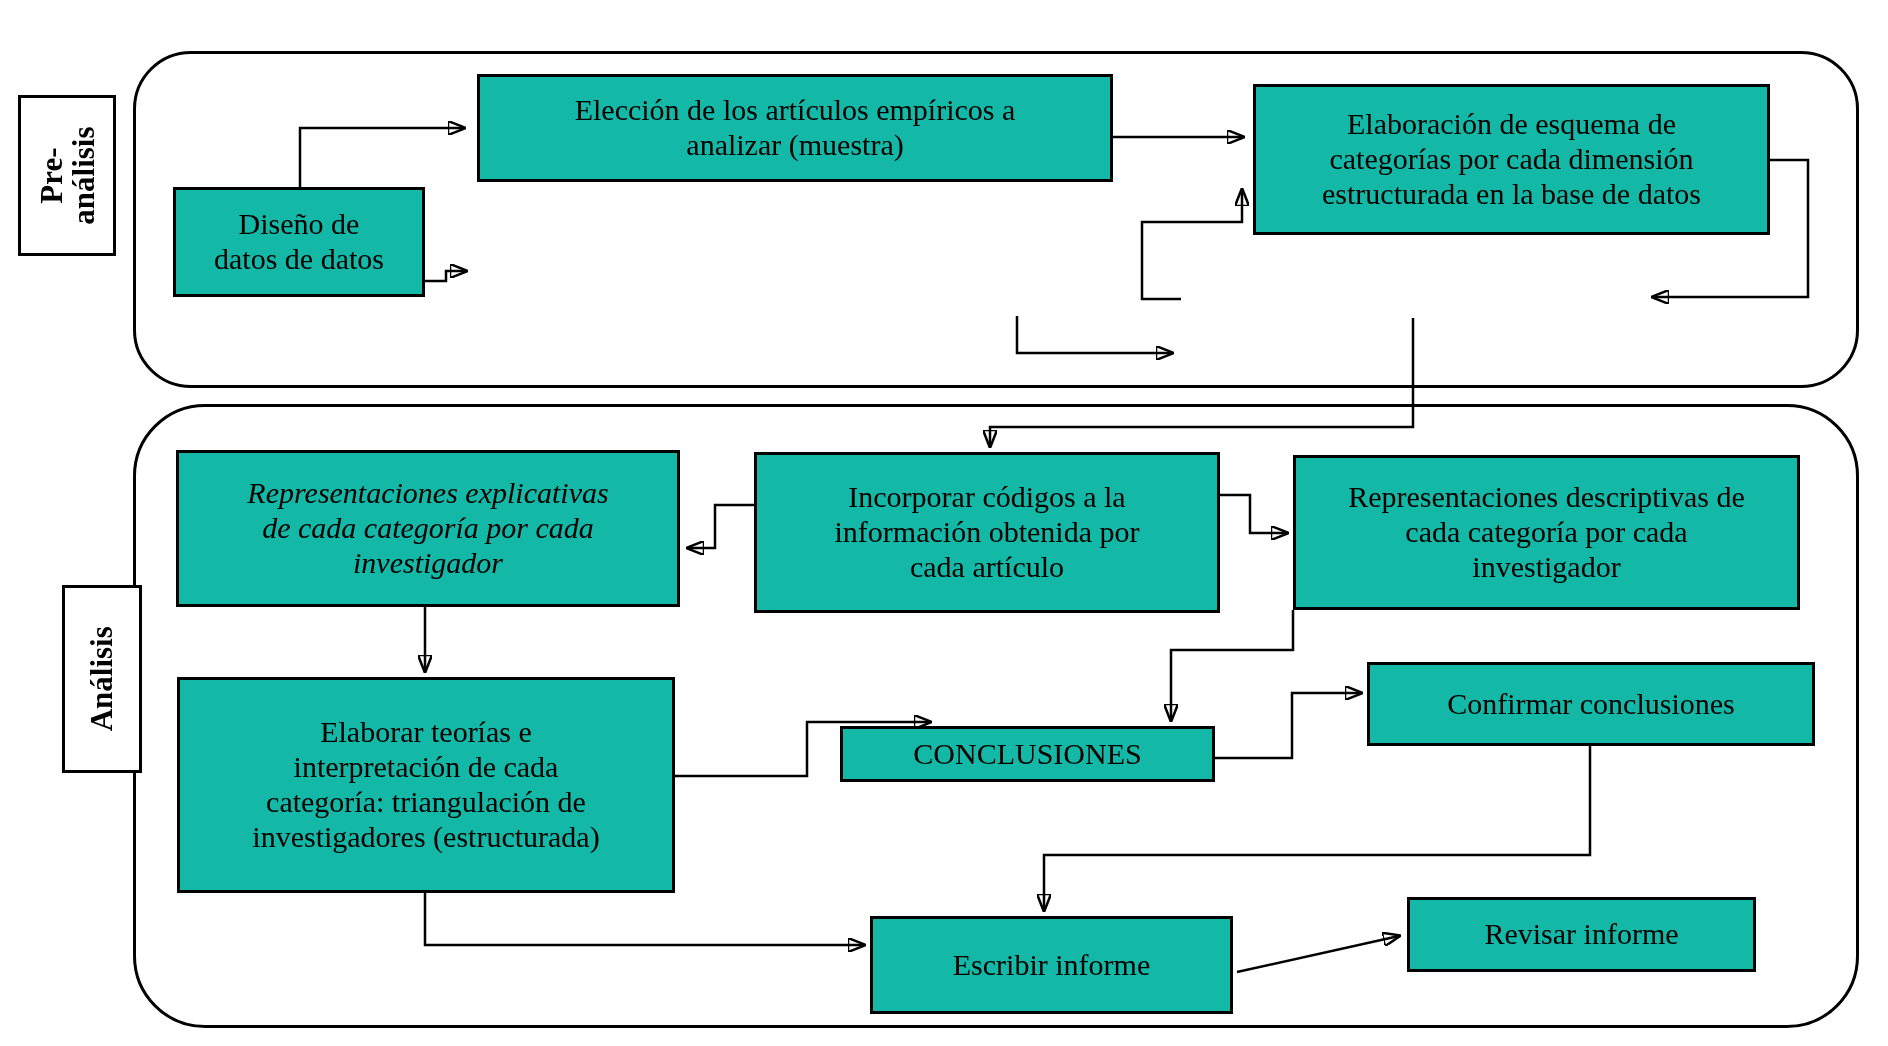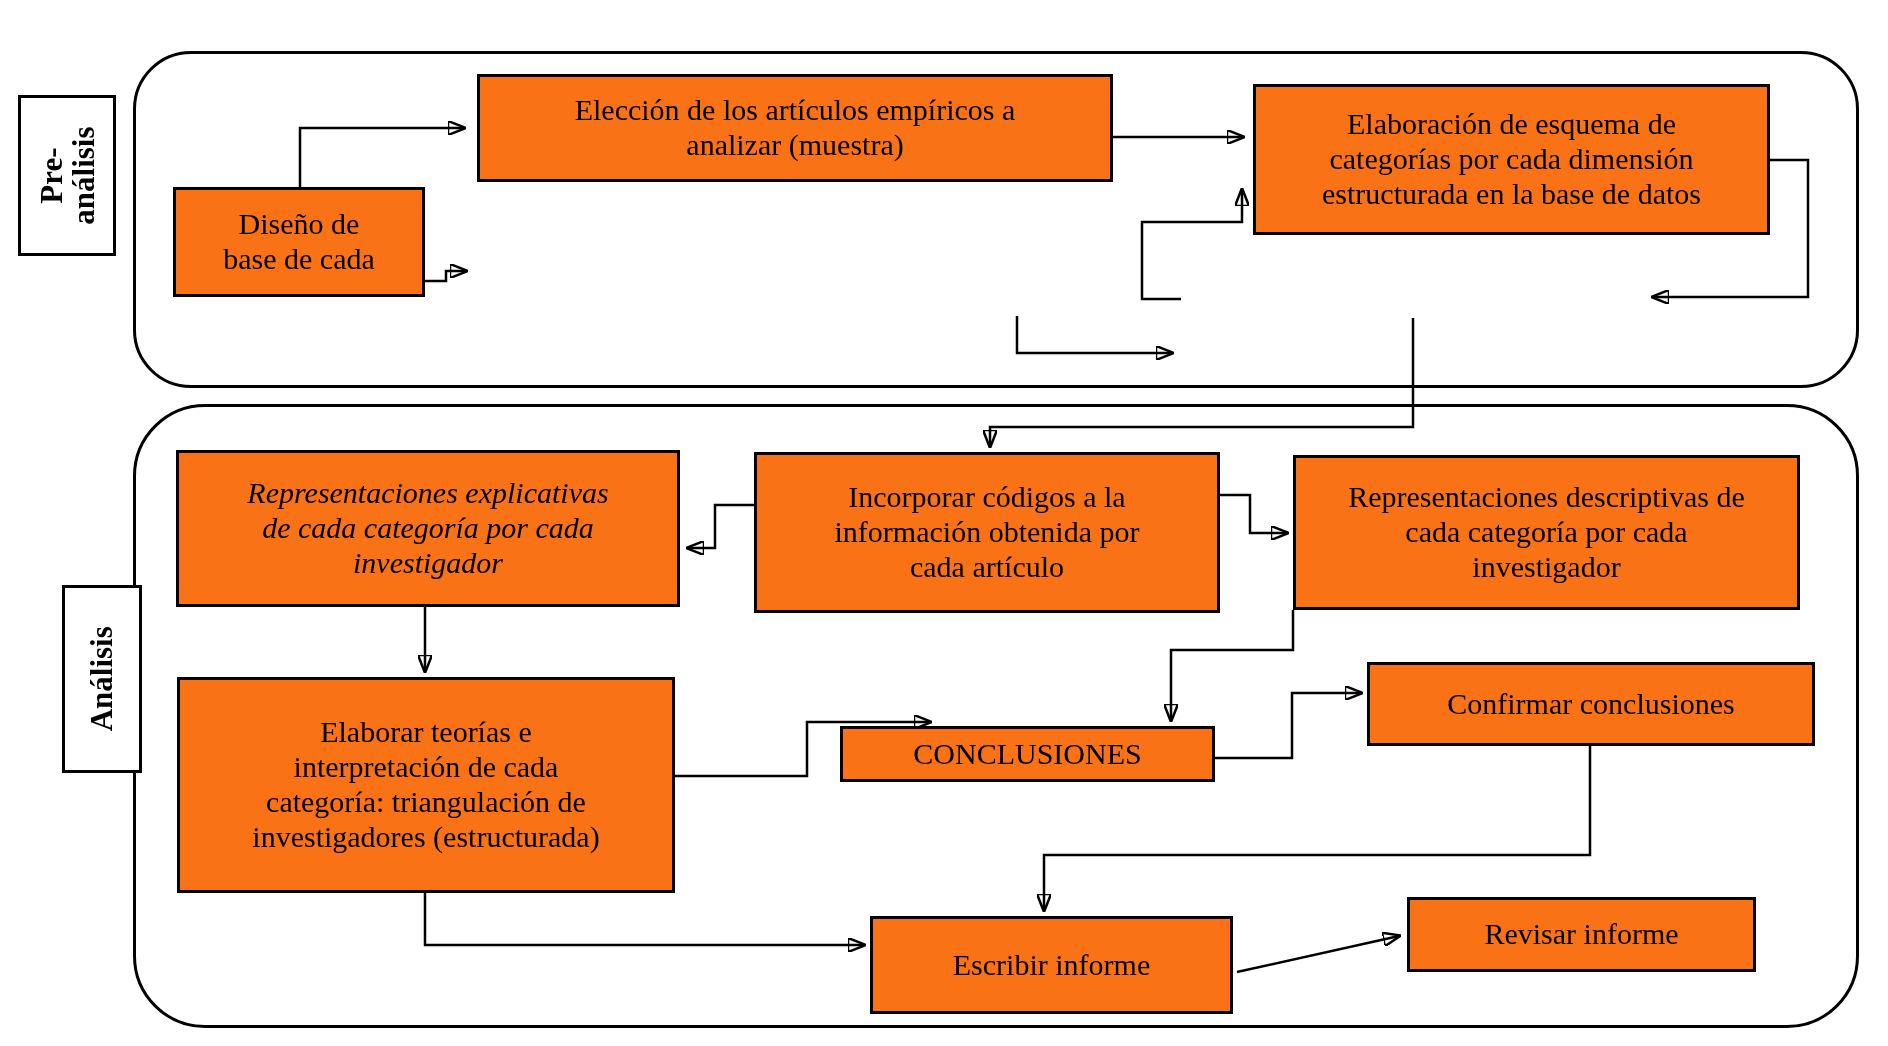--- a/index.html
+++ b/index.html
@@ -30,21 +30,21 @@
     transform:rotate(-90deg);
     font-weight:bold;
     font-size:31px;
     line-height:1.02;
     text-align:center;
     white-space:pre-line;
   }
   .node{
     position:absolute;
     border:3px solid #000;
-    background:#f97316;
+    background:#14b8a6;
     display:flex;align-items:center;justify-content:center;
     text-align:center;
     font-size:30px;
     line-height:1.16;
     box-sizing:border-box;
   }
   .node-label{white-space:pre-line;}
   
   #node-diseno      {left:173px; top:187px; width:252px; height:110px;}
   #node-eleccion    {left:477px; top:74px;  width:636px; height:108px;}
@@ -79,21 +79,21 @@
   <div id="pre-label-box" class="vlabel-box">
     <div class="vlabel">Pre-
 análisis</div>
   </div>
   <div id="ana-label-box" class="vlabel-box">
     <div class="vlabel">Análisis</div>
   </div>
 
   <div id="node-diseno" class="node">
     <div class="node-label">Diseño de
-base de cada</div>
+datos de datos</div>
   </div>
   <div id="node-eleccion" class="node">
     <div class="node-label">Elección de los artículos empíricos a
 analizar (muestra)</div>
   </div>
   <div id="node-elaboracion" class="node">
     <div class="node-label">Elaboración de esquema de
 categorías por cada dimensión
 estructurada en la base de datos</div>
   </div>

